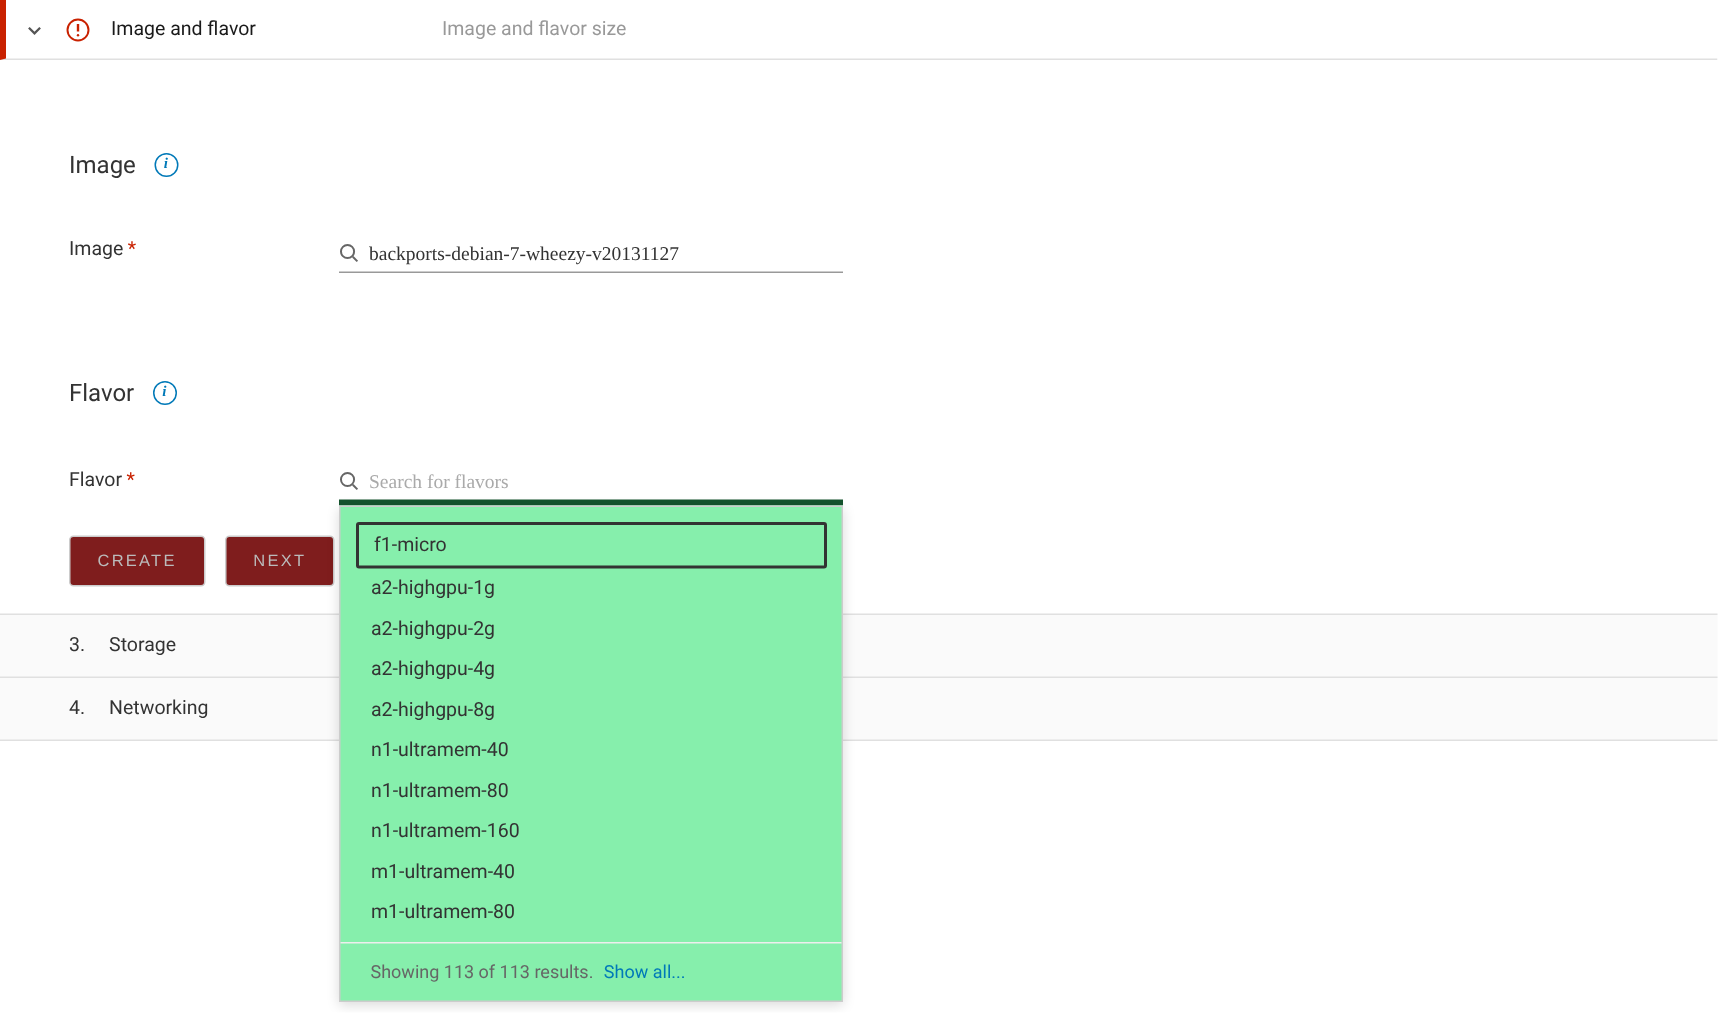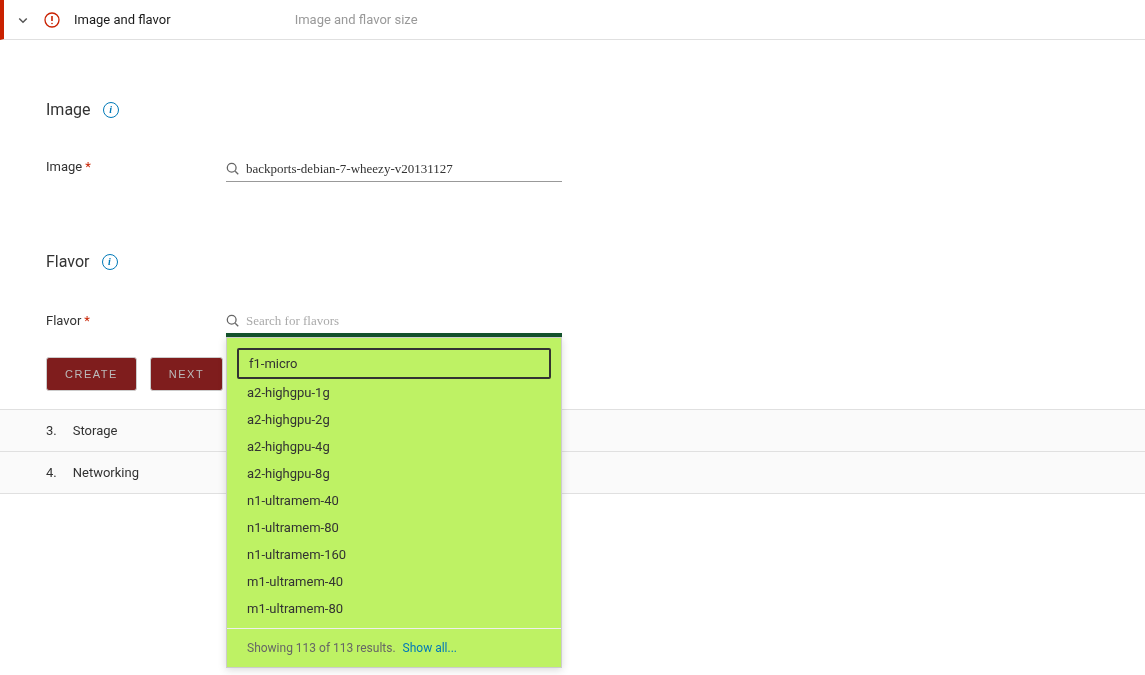--- a/index.html
+++ b/index.html
@@ -165,21 +165,21 @@
       color: #333;
     }
     .step-number {
       color: #333;
     }
     .dropdown {
       position: absolute;
       top: 28px;
       left: 0;
       width: 336px;
-      background: #bef264;
+      background: #86efac;
       border: 1px solid #ccc;
       box-shadow: 0 2px 8px rgba(0,0,0,0.15);
       z-index: 100;
     }
     .dropdown-list {
       max-height: 290px;
       overflow-y: scroll;
       padding: 10px;
     }
     .dropdown-item {

